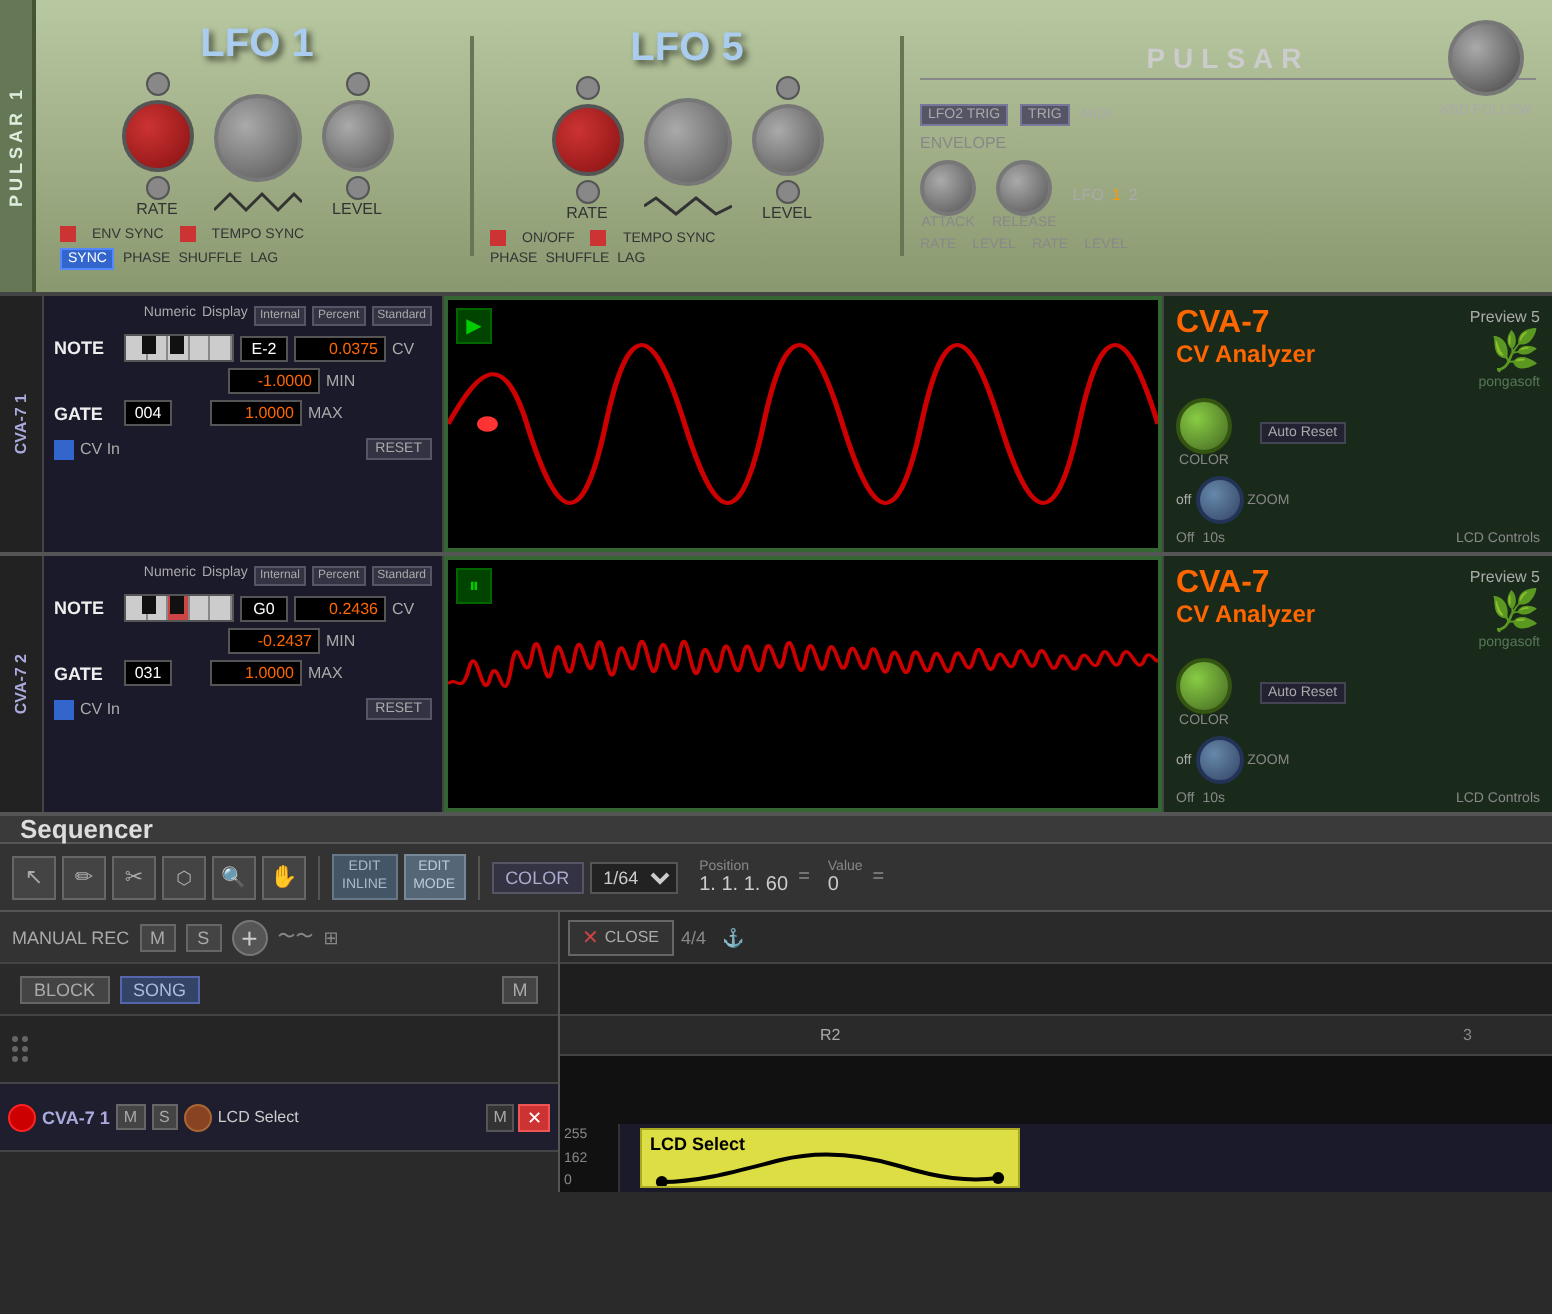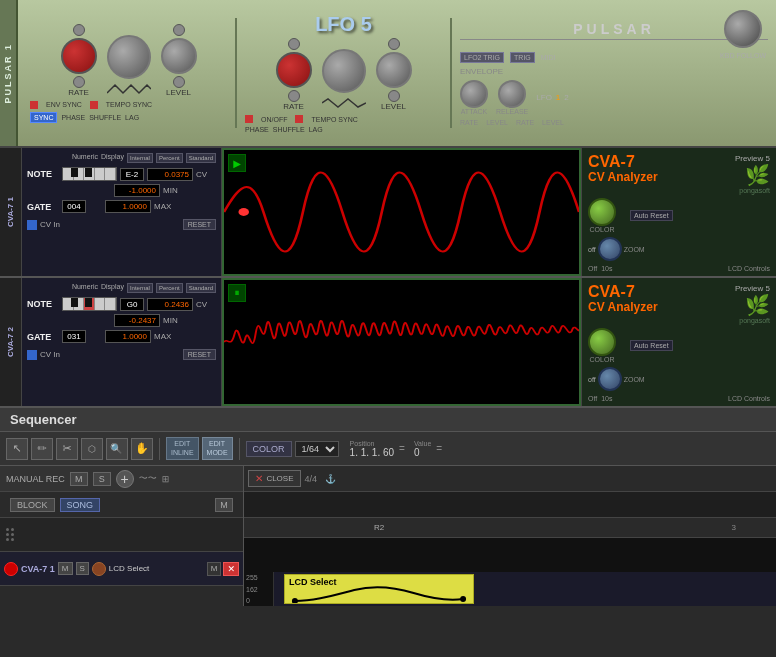--- a/index.html
+++ b/index.html
@@ -20,20 +20,21 @@
 </head>
 <body>
 
 <div class="synth-top">
 
   <div style="position:absolute;left:0;top:0;width:18px;height:100%;background:#667755;display:flex;align-items:center;justify-content:center;border-right:2px solid #445533;">
     <span style="writing-mode:vertical-lr;transform:rotate(180deg);font-size:9px;font-weight:bold;color:#ddeedd;letter-spacing:2px;">PULSAR 1</span>
   </div>
 
   <div style="margin-left:22px;display:flex;flex-direction:column;width:205px;padding:4px;">
+    <div style="text-align:center;font-size:20px;font-weight:bold;color:#aaccee;text-shadow:2px 2px 3px rgba(0,0,0,0.6);margin-bottom:2px;">LFO 1</div>
     <div style="display:flex;gap:10px;justify-content:center;align-items:flex-end;">
 
       <div style="display:flex;flex-direction:column;align-items:center;">
         <div style="width:12px;height:12px;border-radius:50%;background:#888;border:1px solid #555;margin-bottom:2px;"></div>
         <div style="width:36px;height:36px;border-radius:50%;background:radial-gradient(circle at 35% 35%,#cc3333,#881111);border:2px solid #555;"></div>
         <div style="width:12px;height:12px;border-radius:50%;background:#888;border:1px solid #555;margin-top:2px;"></div>
         <span style="font-size:8px;color:#333;">RATE</span>
       </div>
 
       <div style="display:flex;flex-direction:column;align-items:center;">
@@ -328,21 +329,21 @@
         <span style="font-size:7px;color:#888;">10s</span>
         <span style="font-size:7px;color:#888;margin-left:auto;">LCD Controls</span>
       </div>
       <div style="height:8px;background:#cc0000;margin:2px 0;"></div>
     </div>
   </div>
 </div>
 
 <div style="background:#2a2a2a;width:776px;">
 
-  <div style="background:#3a3a3a;height:24px;display:flex;align-items:center;padding:0 10px;border-bottom:1px solid #555;">
+  <div style="background:#3a3a3a;height:14px;display:flex;align-items:center;padding:0 10px;border-bottom:1px solid #555;">
     <span style="font-size:13px;color:#ddd;font-weight:bold;">Sequencer</span>
   </div>
 
   <div style="height:34px;background:#333;border-bottom:1px solid #555;display:flex;align-items:center;padding:0 6px;gap:3px;">
 
     <button style="width:22px;height:22px;background:#444;border:1px solid #666;color:#aaa;cursor:pointer;display:flex;align-items:center;justify-content:center;font-size:11px;">↖</button>
     <button style="width:22px;height:22px;background:#444;border:1px solid #666;color:#aaa;cursor:pointer;font-size:11px;">✏</button>
     <button style="width:22px;height:22px;background:#444;border:1px solid #666;color:#aaa;cursor:pointer;font-size:11px;">✂</button>
     <button style="width:22px;height:22px;background:#444;border:1px solid #666;color:#aaa;cursor:pointer;font-size:9px;">⬡</button>
     <button style="width:22px;height:22px;background:#444;border:1px solid #666;color:#aaa;cursor:pointer;font-size:10px;">🔍</button>
@@ -364,21 +365,21 @@
     <span style="font-size:10px;color:#888;margin:0 2px;">=</span>
     <div style="margin-left:4px;display:flex;flex-direction:column;">
       <span style="font-size:7px;color:#888;">Value</span>
       <span style="font-size:10px;color:#ccc;">0</span>
     </div>
     <span style="font-size:10px;color:#888;margin:0 2px;">=</span>
   </div>
 
   <div style="display:flex;">
 
-    <div style="width:244px;border-right:1px solid #555;">
+    <div style="width:280px;border-right:1px solid #555;">
 
       <div style="height:26px;background:#333;border-bottom:1px solid #444;display:flex;align-items:center;padding:0 6px;gap:5px;">
         <span style="font-size:9px;color:#aaa;">MANUAL REC</span>
         <button style="background:#444;border:1px solid #666;color:#aaa;font-size:9px;padding:1px 4px;cursor:pointer;min-width:18px;">M</button>
         <button style="background:#444;border:1px solid #666;color:#aaa;font-size:9px;padding:1px 4px;cursor:pointer;min-width:18px;">S</button>
         <div style="width:18px;height:18px;border-radius:50%;background:#555;border:1px solid #777;color:#ccc;font-size:14px;cursor:pointer;display:flex;align-items:center;justify-content:center;line-height:1;">+</div>
         <span style="font-size:9px;color:#888;">〜〜</span>
         <span style="font-size:9px;color:#888;">⊞</span>
       </div>
 

